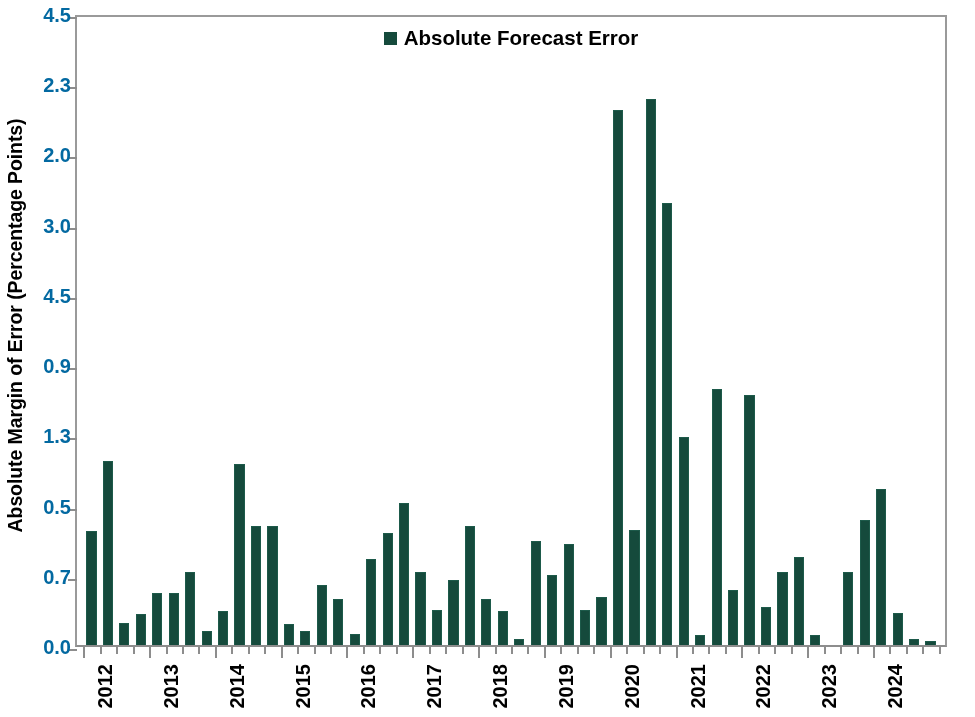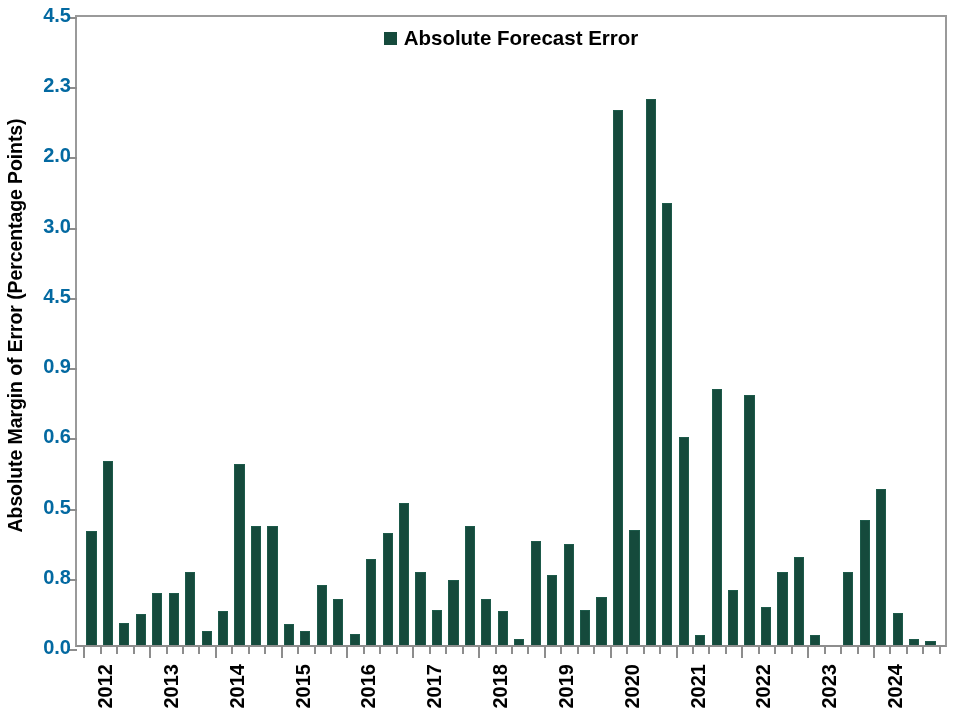--- a/index.html
+++ b/index.html
@@ -143,29 +143,29 @@
   </div>
 
   <div id="plot">
     <div id="yticks">
         <div class="ytick-holder" style="top: 632px;">
           <div class="ytick"></div>
           <div class="ytick-label">0.0</div>
         </div>
         <div class="ytick-holder" style="top: 561.778px;">
           <div class="ytick"></div>
-          <div class="ytick-label">0.8</div>
+          <div class="ytick-label">0.7</div>
         </div>
         <div class="ytick-holder" style="top: 491.556px;">
           <div class="ytick"></div>
           <div class="ytick-label">0.5</div>
         </div>
         <div class="ytick-holder" style="top: 421.333px;">
           <div class="ytick"></div>
-          <div class="ytick-label">0.6</div>
+          <div class="ytick-label">1.3</div>
         </div>
         <div class="ytick-holder" style="top: 351.111px;">
           <div class="ytick"></div>
           <div class="ytick-label">0.9</div>
         </div>
         <div class="ytick-holder" style="top: 280.889px;">
           <div class="ytick"></div>
           <div class="ytick-label">4.5</div>
         </div>
         <div class="ytick-holder" style="top: 210.667px;">

